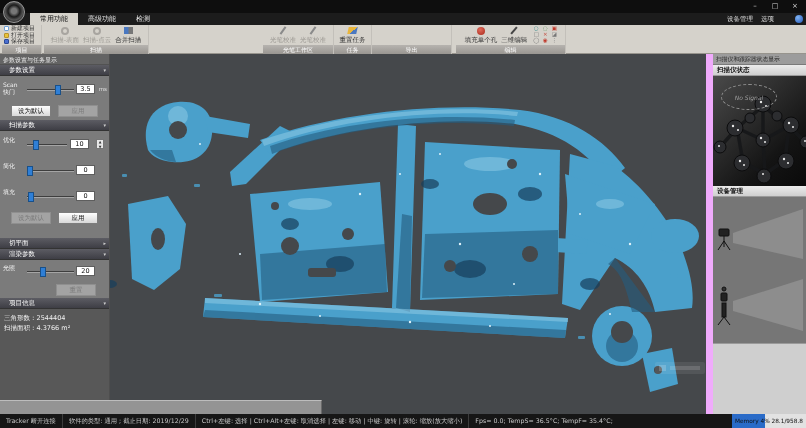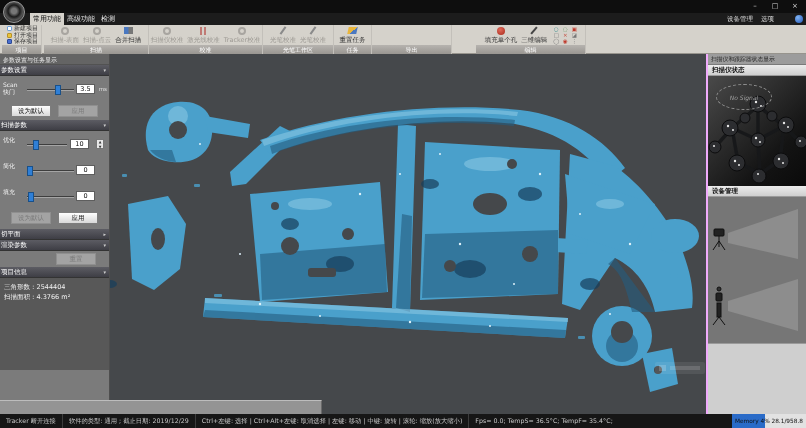--- a/index.html
+++ b/index.html
@@ -9,30 +9,30 @@
 
 
 #titlebar{left:0;top:0;width:806px;height:13px;background:#0e0e0e}
 #winctrl{right:2px;top:0;height:13px;display:flex;align-items:center;gap:2px}
 .wbtn{width:18px;height:11px;color:#d8d8d8;font-size:7px;text-align:center;line-height:11px}
 #applogo{left:3px;top:1px;width:22px;height:22px;border-radius:50%;background:radial-gradient(circle at 50% 45%,#777 0 18%,#1c1c1c 40%,#555 60%,#2a2a2a 75%,#888 88%,#333 100%);border:1px solid #9a9a9a;z-index:30}
 
 
 #tabrow{left:0;top:13px;width:806px;height:12px;background:#1c1c1c}
 #tabs{left:30px;top:0;height:12px;display:flex}
-.tab{padding:0 3px;height:12px;line-height:12px;font-size:7px;color:#e3e3e3}
+.tab{padding:0 10px;height:12px;line-height:12px;font-size:7px;color:#e3e3e3}
 .tab.active{background:#d5d2cb;color:#111}
 #menuR{right:14px;top:0;height:12px;display:flex;align-items:center;gap:8px;color:#dcdcdc;font-size:6.5px}
 #helpdot{right:3px;top:2px;width:8px;height:8px;border-radius:50%;background:radial-gradient(circle at 35% 30%,#7fb3f2,#2458b8)}
 
 
 #ribbon{left:0;top:25px;width:806px;height:29px;background:#d5d2cb;border-bottom:1px solid #97948d}
 .rgroup{position:absolute;top:0;height:29px;border-right:1px solid #c3c0ba}
 .glabel{position:absolute;bottom:0;left:0;right:0;height:9px;background:linear-gradient(#b6b3af,#999691);color:#fff;font-size:6px;text-align:center;line-height:9px;white-space:nowrap;overflow:hidden}
-.gbody{display:flex;height:20px;align-items:center;justify-content:center}
+.gbody{display:flex;height:20px;justify-content:center}
 .rbtn{display:flex;flex-direction:column;align-items:center;justify-content:flex-start;font-size:6.5px;color:#333;padding:1px 2px 0 2px;height:20px;white-space:nowrap}
 .rbtn.dis{color:#9d9a94}
 .proj{display:flex;flex-direction:column;justify-content:center;height:20px;padding-left:2px}
 .pjbtn{display:flex;align-items:center;gap:2px;font-size:6px;color:#333;height:6.5px;line-height:6.5px;white-space:nowrap}
 .pico{display:inline-block;width:5px;height:5px;border-radius:1px}
 .pico.doc{background:#fff;border:1px solid #6fa0d8}
 .pico.fold{background:#e8c33a;border:1px solid #b8922a}
 .pico.save{background:#4a6fd0;border:1px solid #2c4a96}
 .ric{width:10px;height:9px;display:flex;align-items:center;justify-content:center;margin-bottom:1px}
 .shape{display:inline-block}
@@ -44,36 +44,36 @@
 .ic-exp{width:0;height:0;border-top:4px solid transparent;border-bottom:4px solid transparent;border-left:7px solid #3a7bd0;transform:rotate(35deg)}
 .ic-red{width:8px;height:8px;border-radius:50%;background:radial-gradient(circle at 40% 35%,#e06a5a,#a82a1c)}
 .ic-pen3d{width:2px;height:9px;background:#444;transform:rotate(40deg)}
 #editgrid{display:grid;grid-template-columns:repeat(3,8px);grid-auto-rows:6px;gap:0 1px;margin-left:3px}
 #editgrid span{font-size:5.5px;line-height:6px;text-align:center}
 .c-teal{color:#3a8f8f}.c-green{color:#2e7d32}.c-red{color:#c0392b}.c-gray{color:#777}
 
 
 #lpanel{left:0;top:54px;width:110px;height:346px;background:#7b7b7b;border-right:1px solid #4e4e4e;color:#f2f2f2}
 .lp-title{height:11px;background:#646464;border-bottom:1px solid #525252;font-size:6px;line-height:11px;padding-left:3px;color:#efefef;white-space:nowrap;overflow:hidden}
-.sech{height:11px;background:linear-gradient(#5c5c63,#3e3e45);color:#fff;font-size:6.5px;line-height:11px;padding-left:1px;position:relative;border-bottom:1px solid #333}
+.sech{height:11px;background:linear-gradient(#5c5c63,#3e3e45);color:#fff;font-size:6.5px;line-height:11px;padding-left:9px;position:relative;border-bottom:1px solid #333}
 .sech .arr{position:absolute;right:3px;top:0;font-size:5px;color:#cfcfcf;line-height:11px}
 .srow{position:relative;height:26px}
 .slabel{position:absolute;left:3px;top:5px;width:22px;font-size:6px;line-height:7px;color:#f4f4f4}
 .strack{position:absolute;left:27px;right:35px;top:13px;height:2px;background:#3e3e3e;border-bottom:1px solid #a5a5a5}
 .sthumb{position:absolute;top:-4px;width:6px;height:10px;background:#2f7fd6;border:1px solid #195089}
 .sval{position:absolute;right:14px;top:8px;width:19px;height:10px;background:#fff;border:1px solid #5e5e5e;font-size:6.5px;color:#111;text-align:center;line-height:9px}
 .sunit{position:absolute;right:2px;top:10px;font-size:5.5px;color:#e0e0e0}
 .spin{position:absolute;right:5px;top:8px;width:8px;height:10px;background:#e8e8e8;border:1px solid #777;font-size:3.5px;line-height:5px;text-align:center;color:#333}
 .btnrow{height:18px;display:flex;align-items:center;justify-content:center;gap:7px}
 .pbtn{height:12px;min-width:40px;padding:0 3px;font-size:6.5px;line-height:11px;text-align:center;border:1px solid #7d7d7d;background:linear-gradient(#fefefe,#d8d8d8);color:#222}
 .pbtn.dis{background:#a3a3a3;color:#7c7c7c;border-color:#8f8f8f}
 #infocontent{background:#585858;padding:4px 4px;font-size:6.5px;line-height:10px;color:#f2f2f2;height:92px}
 
 
-#rpanel{left:706px;top:54px;width:100px;height:360px;background:#f0abfc;border-left:2px solid #f0abfc}
+#rpanel{left:706px;top:54px;width:100px;height:360px;background:#f0abfc;border-left:7px solid #f0abfc}
 .rp-title{height:11px;background:#9c9c9c;border-bottom:1px solid #7a7a7a;font-size:5.8px;line-height:11px;padding-left:3px;color:#1d1d1d;white-space:nowrap;overflow:hidden}
 .rsech{height:11px;background:linear-gradient(#ececec,#cfcfcf);border-bottom:1px solid #9a9a9a;font-size:6.5px;font-weight:bold;line-height:11px;padding-left:4px;color:#111}
 #scannerbox{height:110px;background:linear-gradient(135deg,#4a4a4a 0%,#141414 70%,#0a0a0a 100%);position:relative}
 #trackerbox{height:146px;background:#767676;position:relative}
 #rpfill{height:81px;background:#cfcfcf;border-top:1px solid #9a9a9a}
 #nosignal{position:absolute;left:8px;top:8px;width:56px;height:26px;border:1px dashed #8f8f8f;border-radius:50%;color:#9f9f9f;font-size:6px;font-style:italic;display:flex;align-items:center;justify-content:center}
 
 
 #viewport{left:110px;top:54px;width:596px;height:360px;background:#45484b}
 #viewport svg{position:absolute;left:0;top:0}
@@ -150,43 +150,20 @@
       <div class="rbtn">
           <span class="ric">
             <span class="shape ic-merge"></span>
           </span>
           <span>合并扫描</span>
         </div>
     </div>
     <div class="glabel">扫描</div>
   </div>
 
-  <div class="rgroup" style="left:149px;width:114px">
-    <div class="gbody">
-      <div class="rbtn dis">
-          <span class="ric">
-            <span class="shape ic-circ-gray"></span>
-          </span>
-          <span>扫描仪校准</span>
-        </div>
-      <div class="rbtn dis">
-          <span class="ric">
-            <span class="shape ic-lines"></span>
-          </span>
-          <span>激光线校准</span>
-        </div>
-      <div class="rbtn dis">
-          <span class="ric">
-            <span class="shape ic-circ-gray"></span>
-          </span>
-          <span>Tracker校准</span>
-        </div>
-    </div>
-    <div class="glabel">校准</div>
-  </div>
 
   <div class="rgroup" style="left:263px;width:71px">
     <div class="gbody">
       <div class="rbtn dis">
           <span class="ric">
             <span class="shape ic-pen"></span>
           </span>
           <span>光笔校准</span>
         </div>
       <div class="rbtn dis">
@@ -208,21 +185,21 @@
           <span>重置任务</span>
         </div>
     </div>
     <div class="glabel">任务</div>
   </div>
 
   <div class="rgroup" style="left:372px;width:80px">
     <div class="glabel">导出</div>
   </div>
 
-  <div class="rgroup" style="left:476px;width:110px">
+  <div class="rgroup" style="left:456px;width:110px">
     <div class="gbody">
       <div class="rbtn">
           <span class="ric">
             <span class="shape ic-red"></span>
           </span>
           <span>填充单个孔</span>
         </div>
       <div class="rbtn">
           <span class="ric">
             <span class="shape ic-pen3d"></span>
@@ -285,23 +262,30 @@
     <span class="strack">
         <span class="sthumb" style="left:2%"></span>
       </span>
     <span class="sval">0</span>
   </div>
   <div class="btnrow">
     <div class="pbtn dis">设为默认</div>
     <div class="pbtn">应用</div>
   </div>
 
-  <div class="sech" style="margin-top:2px"><span>切平面</span><span class="arr">▸</span></div>
+  <div class="sech" style="margin-top:11px"><span>切平面</span><span class="arr">▸</span></div>
 
   <div class="sech"><span>渲染参数</span><span class="arr">▾</span></div>
+  <div class="srow" style="height:22px">
+    <span class="slabel" style="top:4px">光照</span>
+    <span class="strack" style="top:11px">
+        <span class="sthumb" style="left:28%"></span>
+      </span>
+    <span class="sval" style="top:6px">20</span>
+  </div>
   <div class="btnrow" style="height:16px;justify-content:flex-end;padding-right:13px">
     <div class="pbtn dis">重置</div>
   </div>
 
   <div class="sech"><span>项目信息</span><span class="arr">▾</span></div>
   <div id="infocontent">
     <div><span>三角形数：</span><span>2544404</span></div>
     <div><span>扫描面积：</span><span>4.3766 m²</span></div>
   </div>
 </div>

